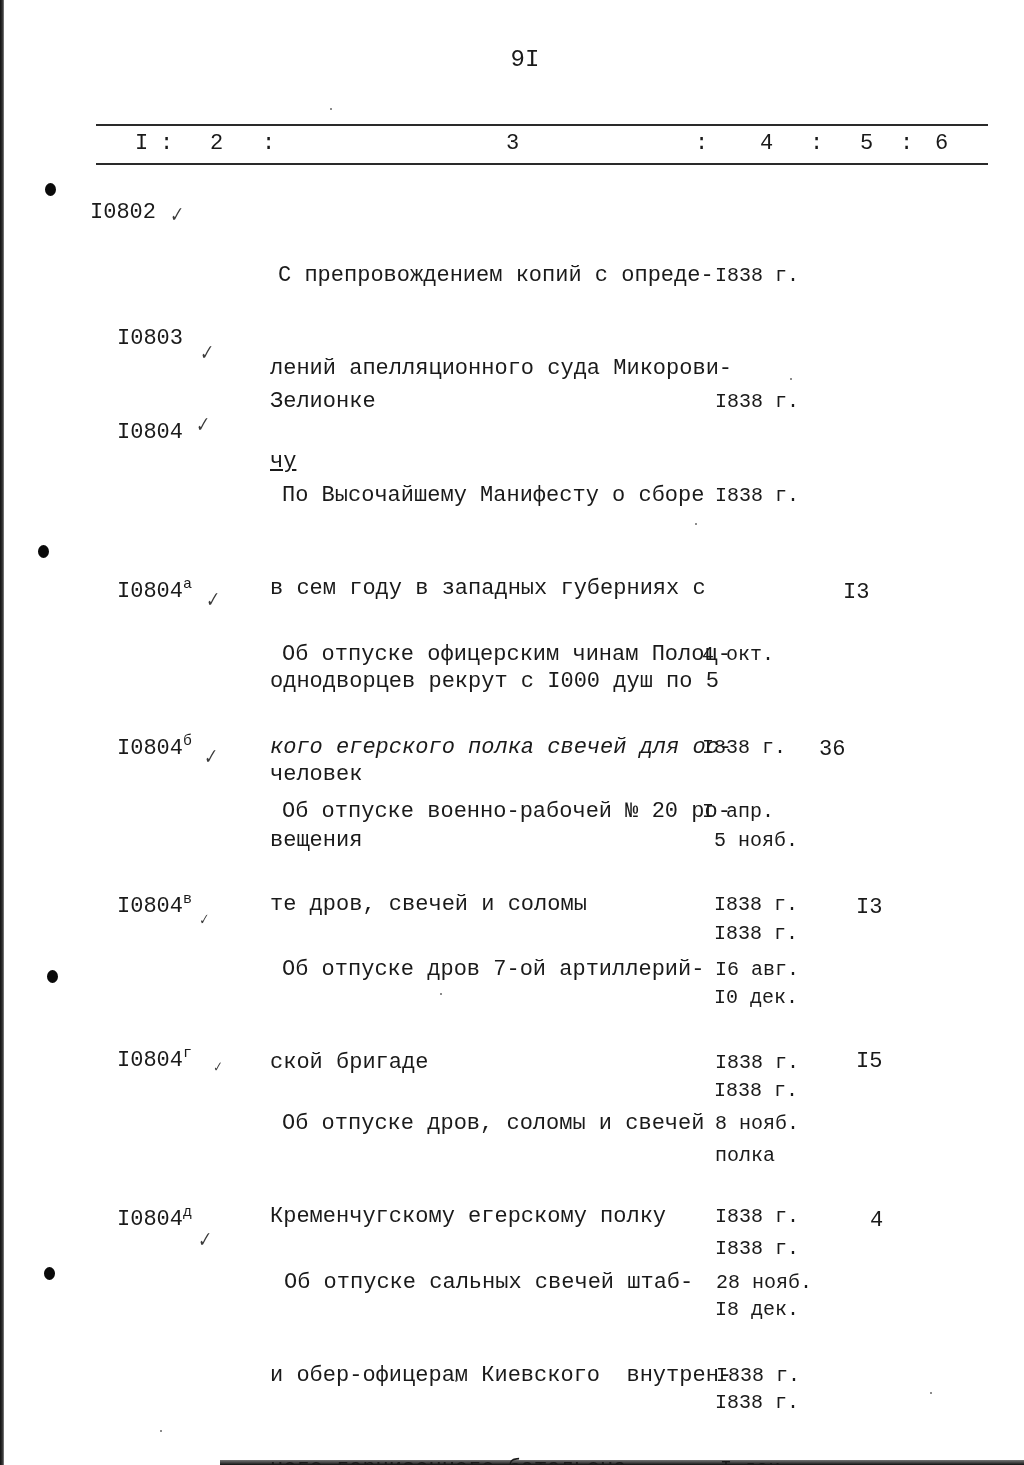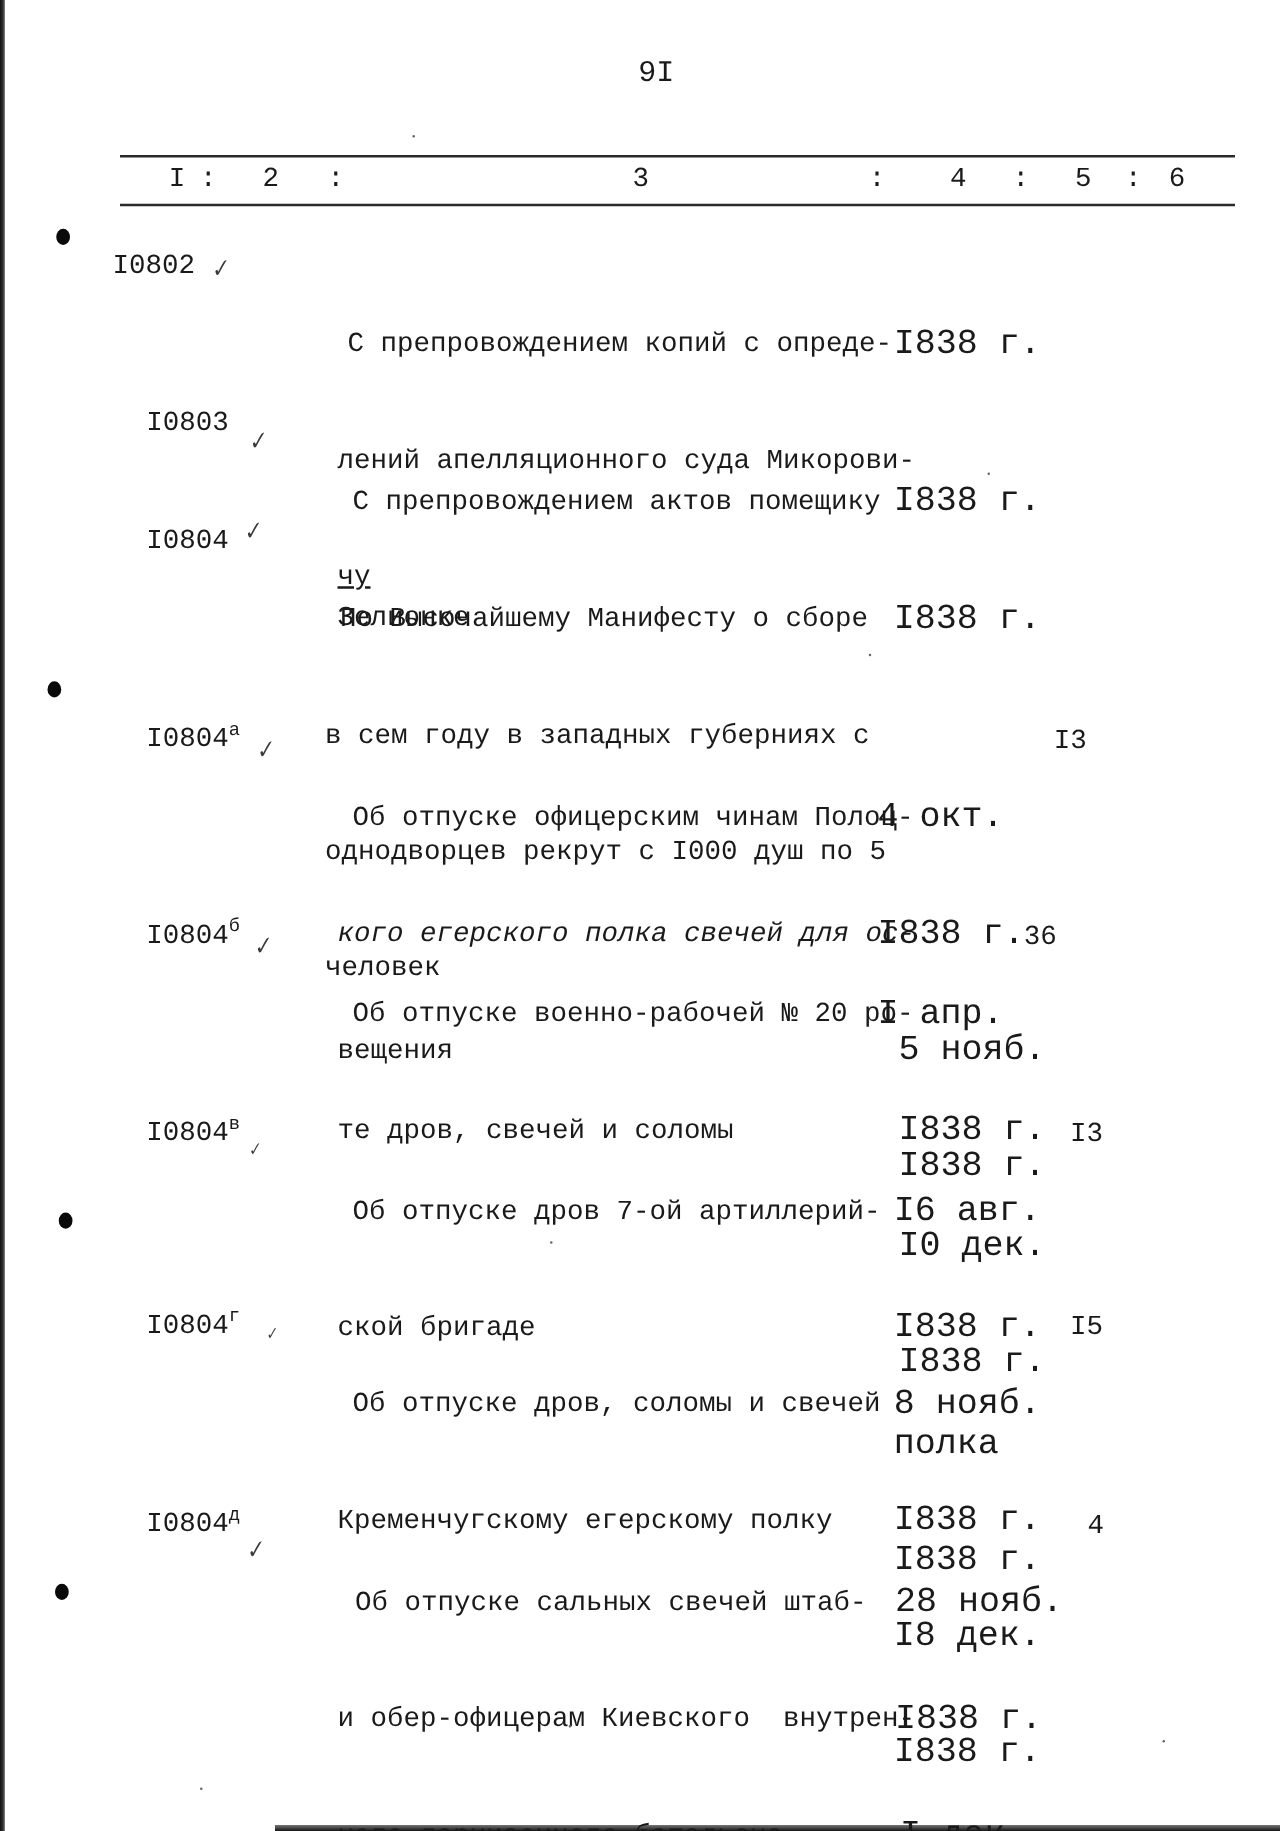--- a/index.html
+++ b/index.html
@@ -84,21 +84,21 @@
   .desc {
     position: absolute;
     left: 270px;
     font-size: 22px;
     line-height: 31px;
     white-space: pre;
   }
   .dates {
     position: absolute;
     left: 715px;
-    font-size: 28px;
+    font-size: 20px;
     line-height: 31px;
     white-space: pre;
   }
   .sheets {
     position: absolute;
     font-size: 22px;
     line-height: 31px;
   }
   .line { display: block; height: 31px; }
   .speck {
@@ -149,32 +149,31 @@
   </div>
   <div class="dates">
     <span class="line">I838 г.</span>
   </div>
 </div>
 
 <div class="entry" style="top:324px;">
   <span class="num" style="left:117px; top:2px;"><span>I0803</span></span>
   <span class="check" style="left:198px; top:18px;">✓</span>
   <div class="desc" style="left:282px;">
-    <span class="line">С препровождением актов помещику</span>
     <span class="line" style="margin-left:-12px;">Зелионке</span>
   </div>
   <div class="dates">
     <span class="line">I838 г.</span>
   </div>
 </div>
 
 <div class="entry" style="top:418px;">
   <span class="num" style="left:117px; top:2px;"><span>I0804</span></span>
   <span class="check" style="left:194px; top:-4px;">✓</span>
-  <div class="desc" style="left:272px;">
+  <div class="desc" style="left:282px;">
     <span class="line">По Высочайшему Манифесту о сборе</span>
     <span class="line" style="margin-left:-12px;">в сем году в западных губерниях с</span>
     <span class="line" style="margin-left:-12px;">однодворцев рекрут с I000 душ по 5</span>
     <span class="line" style="margin-left:-12px;">человек</span>
   </div>
   <div class="dates">
     <span class="line">I838 г.</span>
   </div>
 </div>
 

